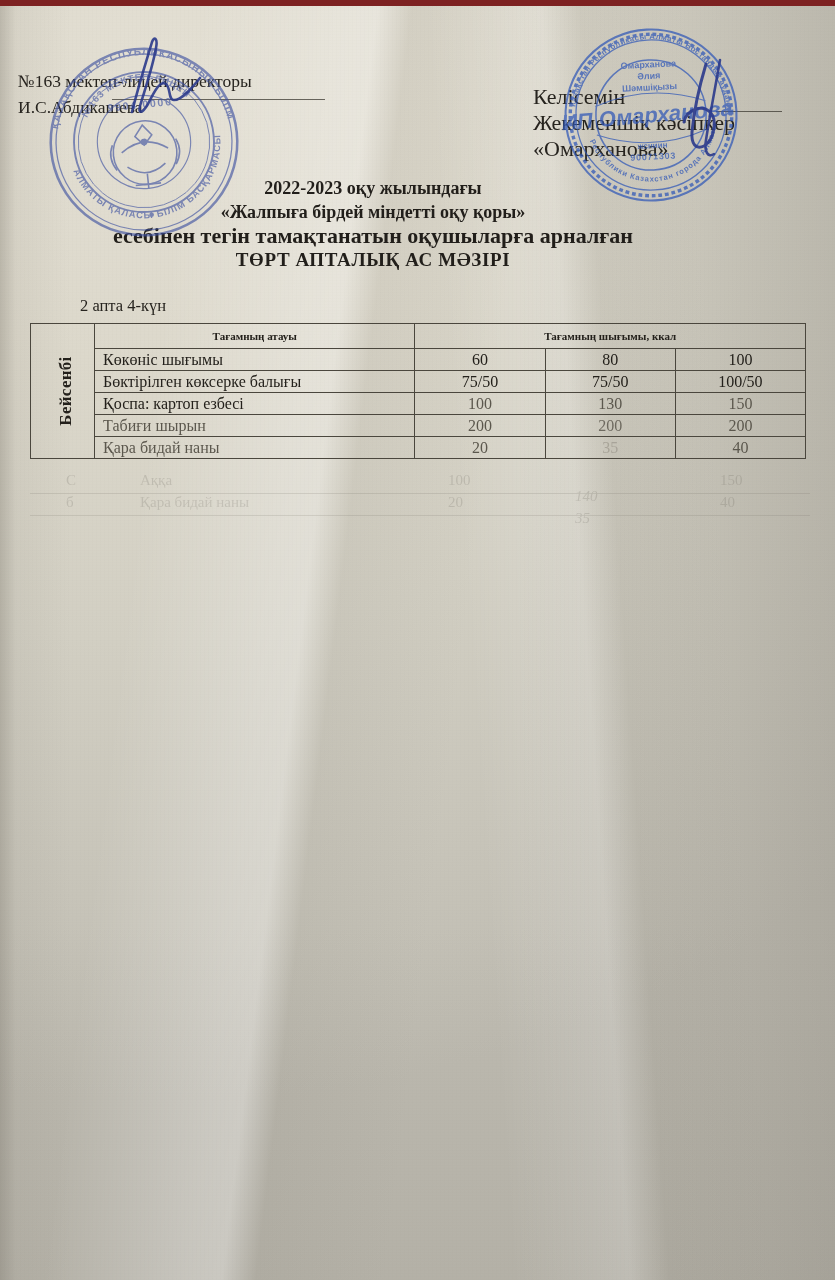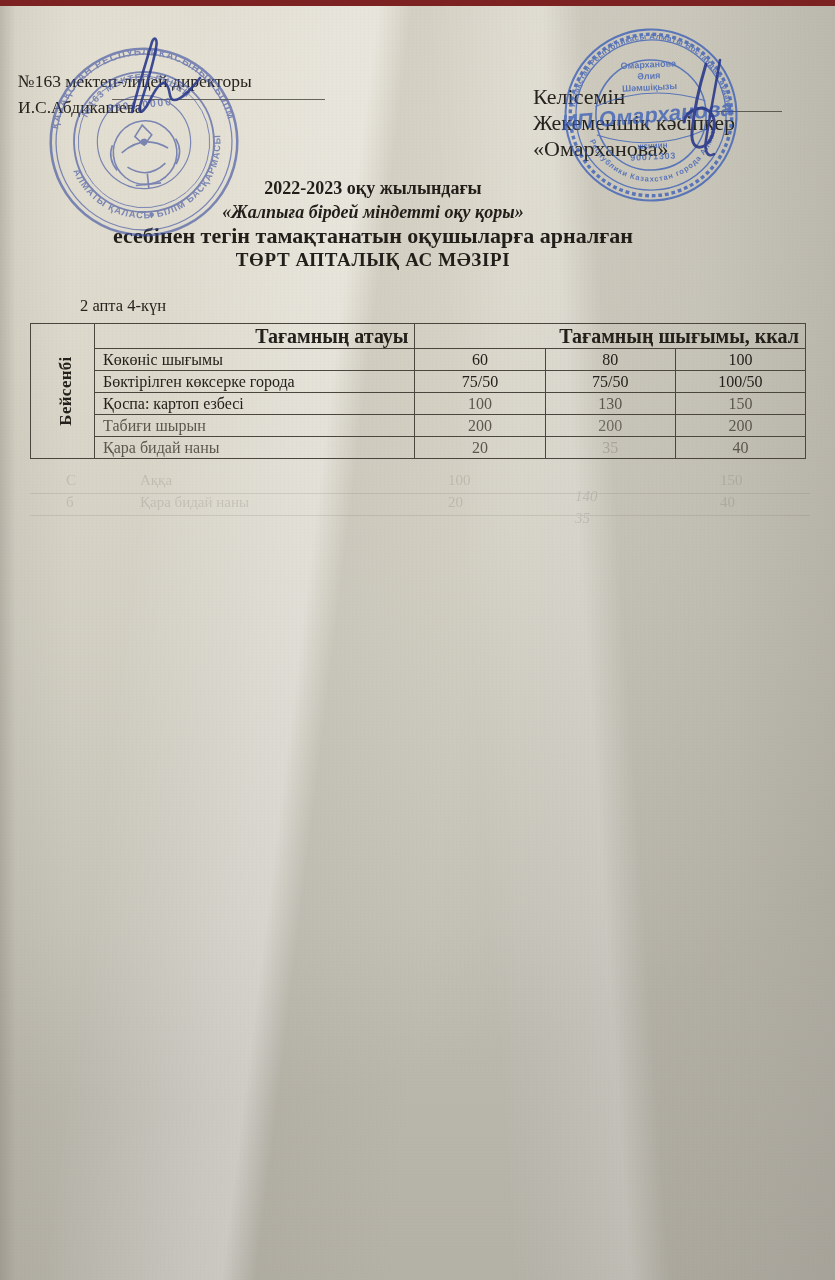--- a/index.html
+++ b/index.html
@@ -111,21 +111,21 @@
     left: 0;
     top: 170px;
     width: 692px;
     text-align: center;
     font-weight: bold;
     color: #211e1a;
     padding-left: 27px;
   }
   .title-block .t-line { line-height: 24px; white-space: nowrap; }
   .t1 { font-size: 18px; }
-  .t2 { font-size: 18px; font-style: italic; }
+  .t2 { font-size: 18px; }
   .t3 { font-size: 22px; }
   .t4 { font-size: 19px; letter-spacing: .6px; }
 
   
   .week-caption {
     left: 32px;
     top: 290px;
     font-size: 16.5px;
     margin-left: 48px;
   }
@@ -145,22 +145,22 @@
     padding: 0 6px;
     font-weight: normal;
     font-size: 16px;
     height: 21px;
     line-height: 20px;
     background: transparent;
     overflow: hidden;
   }
   .menu-table th {
     font-weight: bold;
-    text-align: right;
-    font-size: 20px;
+    text-align: center;
+    font-size: 11px;
     height: 24px;
   }
   .col-day   { width: 64px; }
   .col-dish  { width: 320px; }
   .col-n     { width: 130px; }
 
   td.dish { text-align: left; padding-left: 8px; }
   td.num  { text-align: center; }
 
   
@@ -296,21 +296,21 @@
         </tr>
 
         <tr>
           <td class="dish">Көкөніс шығымы</td>
           <td class="num">60</td>
           <td class="num">80</td>
           <td class="num">100</td>
         </tr>
 
         <tr>
-          <td class="dish">Бөктірілген көксерке города</td>
+          <td class="dish">Бөктірілген көксерке балығы</td>
           <td class="num">75/50</td>
           <td class="num">75/50</td>
           <td class="num">100/50</td>
         </tr>
 
         <tr>
           <td class="dish">Қоспа: картоп езбесі</td>
           <td class="num faded">100</td>
           <td class="num faded">130</td>
           <td class="num faded">150</td>

